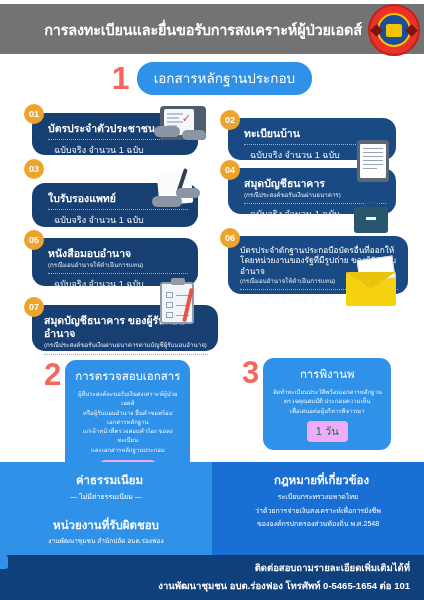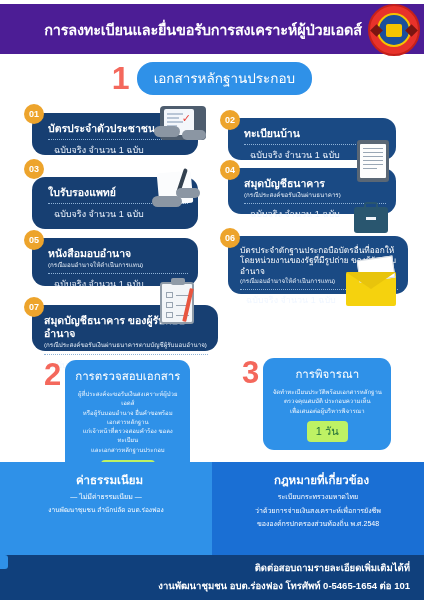--- a/index.html
+++ b/index.html
@@ -7,21 +7,21 @@
   body {
     font-family:"Liberation Sans","DejaVu Sans",sans-serif;
     background:#ffffff;
     width:424px; height:600px;
     position:relative; overflow:hidden;
   }
 
   
   #header {
     position:absolute; left:0; top:4px; width:424px; height:50px;
-    background:#4c1d95;
+    background:#737373;
     display:flex; align-items:center; justify-content:center;
   }
   #header-title {
     color:#ffffff; font-size:14.5px; font-weight:bold;
     letter-spacing:-0.2px; white-space:nowrap;
     padding-right:18px;
   }
   #logo {
     position:absolute; right:4px; top:0px;
     width:52px; height:52px; border-radius:50%;
@@ -68,21 +68,21 @@
     background:#eda42c; color:#ffffff;
     font-size:9px; font-weight:bold;
     display:flex; align-items:center; justify-content:center;
     z-index:4;
   }
 
   #c1 { left:32px;  top:113px; width:166px; height:42px; }
   #b1 { left:24px;  top:104px; }
   #c2 { left:228px; top:118px; width:168px; height:42px; }
   #b2 { left:220px; top:110px; }
-  #c3 { left:32px;  top:177px; width:166px; height:52px; }
+  #c3 { left:32px;  top:183px; width:166px; height:44px; }
   #b3 { left:24px;  top:159px; }
   #c4 { left:228px; top:168px; width:168px; height:46px; }
   #b4 { left:220px; top:160px; }
   #c5 { left:32px;  top:238px; width:166px; height:48px; }
   #b5 { left:24px;  top:230px; }
   #c6 { left:228px; top:236px; width:180px; height:58px; padding-left:12px;}
   #b6 { left:220px; top:228px; }
   #c7 { left:32px;  top:305px; width:186px; height:46px; padding-left:12px;}
   #b7 { left:24px;  top:297px; }
 
@@ -131,21 +131,21 @@
   .step-box {
     background:#2f91e8; border-radius:11px; color:#ffffff;
     padding:7px 9px 8px; text-align:center;
   }
   #step2 .step-box { width:125px; }
   #step3 .step-box { width:128px; }
   .step-title { font-size:11.5px; font-weight:500; margin-bottom:5px; }
   .step-body  { font-size:6px; line-height:1.55; color:#f2f8ff; }
   .step-time {
     display:inline-block; margin-top:5px;
-    background:#bef264; color:#23703a;
+    background:#f0abfc; color:#23703a;
     font-size:11px; font-weight:500;
     padding:1px 9px 2px; border-radius:4px;
   }
 
   
   #info-strip { position:absolute; left:0; top:462px; width:424px; height:93px; display:flex; }
   #info-left  { width:212px; background:#2f91e8; color:#ffffff; text-align:center; padding-top:9px; }
   #info-right { width:212px; background:#1a6fd4; color:#ffffff; text-align:center; padding-top:9px; }
   .info-head { font-size:11.5px; font-weight:bold;padding-left:7px; }
   .info-sub  { font-size:7px; margin-top:3px; line-height:1.5; }
@@ -288,32 +288,33 @@
     <div class="step-body">หรือผู้รับมอบอำนาจ ยื่นคำขอพร้อมเอกสารหลักฐาน</div>
     <div class="step-body">แก่เจ้าหน้าที่ตรวจสอบคำร้อง ขอลงทะเบียน</div>
     <div class="step-body">และเอกสารหลักฐานประกอบ</div>
     <div class="step-time">30 นาที</div>
   </div>
 </div>
 
 <div class="step-wrap" id="step3">
   <span class="step-num">3</span>
   <div class="step-box">
-    <div class="step-title">การพิจารณา</div>
+    <div class="step-title">การพิงานพ</div>
     <div class="step-body">จัดทำทะเบียนประวัติพร้อมเอกสารหลักฐาน</div>
     <div class="step-body">ตรวจคุณสมบัติ ประกอบความเห็น</div>
     <div class="step-body">เพื่อเสนอต่อผู้บริหารพิจารณา</div>
     <div class="step-time">1 วัน</div>
   </div>
 </div>
 
 <div id="info-strip">
   <div id="info-left">
     <div class="info-head">ค่าธรรมเนียม</div>
     <div class="info-sub">— ไม่มีค่าธรรมเนียม —</div>
+    <div class="info-head2">หน่วยงานที่รับผิดชอบ</div>
     <div class="info-sub2">งานพัฒนาชุมชน สำนักปลัด อบต.ร่องฟอง</div>
   </div>
   <div id="info-right">
     <div class="info-head">กฎหมายที่เกี่ยวข้อง</div>
     <div class="info-sub">ระเบียบกระทรวงมหาดไทย</div>
     <div class="info-sub">ว่าด้วยการจ่ายเงินสงเคราะห์เพื่อการยังชีพ</div>
     <div class="info-sub">ขององค์กรปกครองส่วนท้องถิ่น พ.ศ.2548</div>
   </div>
 </div>
 

